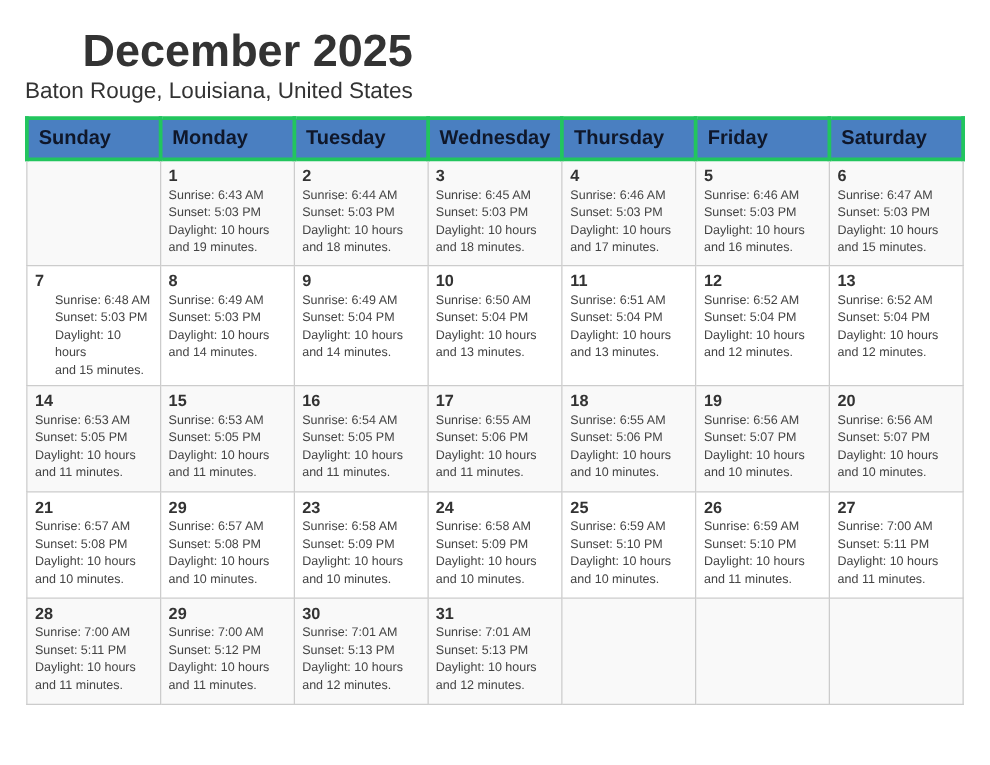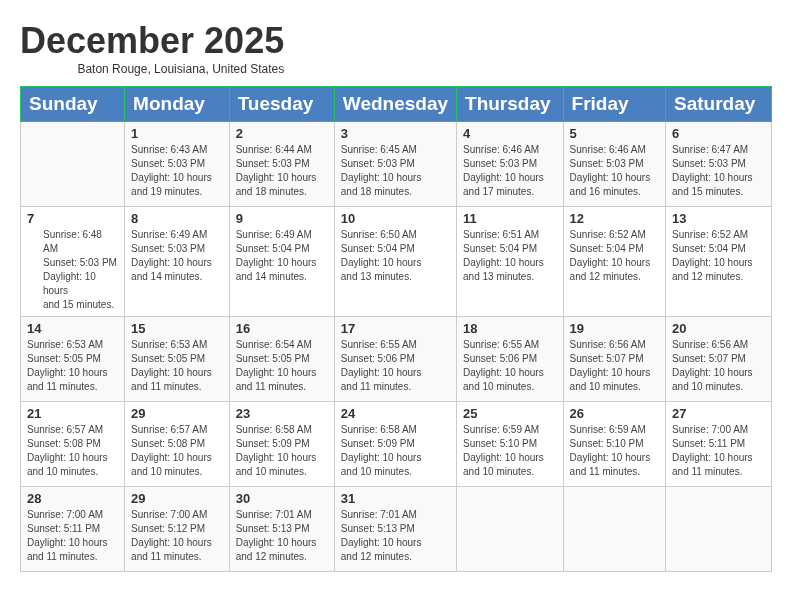--- a/index.html
+++ b/index.html
@@ -27,36 +27,36 @@
     }
     .title-block {
       text-align: right;
     }
     .month-title {
       font-size: 36px;
       font-weight: bold;
       color: #333;
     }
     .subtitle {
-      font-size: 12px;
+      font-size: 18px;
       color: #333;
     }
     table {
       width: 100%;
       border-collapse: collapse;
       border: 1px solid #ccc;
     }
     thead tr th {
       background-color: #4a7fc1;
-      color: #ffffff;
-      font-size: 19px;
+      color: #0f172a;
+      font-size: 16px;
       font-weight: bold;
       padding: 6px 8px;
       text-align: left;
-      border: 1px solid #22c55e;
+      border: 3px solid #22c55e;
     }
     tbody tr td {
       width: 14.28%;
       vertical-align: top;
       padding: 4px 6px;
       border: 1px solid #ccc;
       font-size: 10.5px;
       color: #333;
       min-height: 85px;
       height: 85px;

